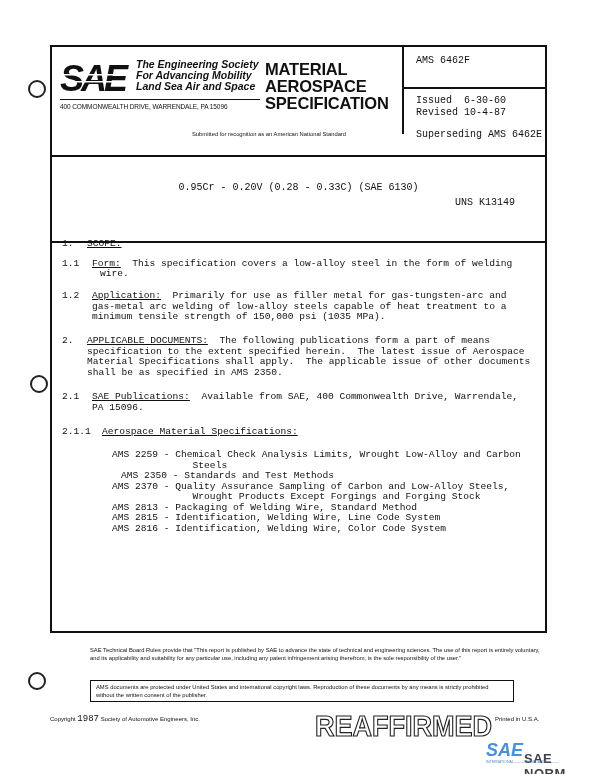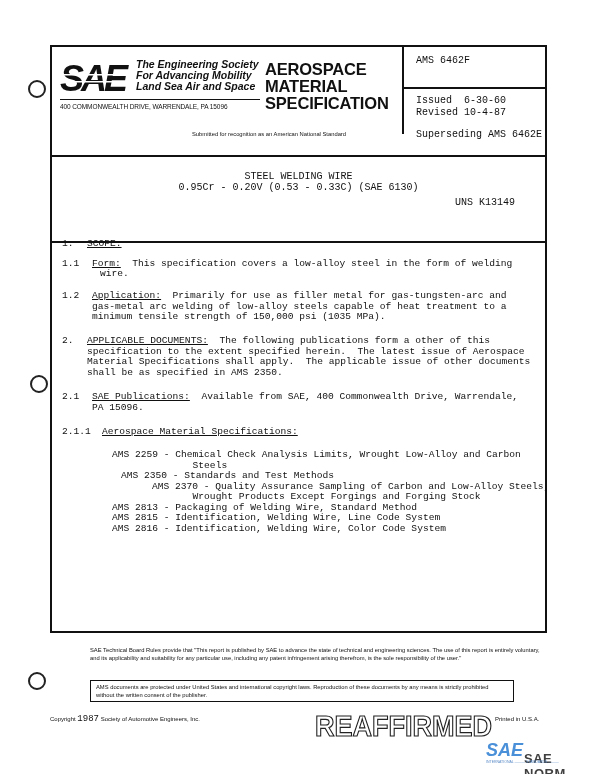--- a/index.html
+++ b/index.html
@@ -60,41 +60,40 @@
       <rect x="0" y="20" width="72" height="1.5" fill="#fff"></rect>
     </svg>
     <div class="society">
       <div>The Engineering Society</div>
       <div>For Advancing Mobility</div>
       <div>Land Sea Air and Space</div>
     </div>
     <div class="logo-rule"></div>
     <div class="address">400 COMMONWEALTH DRIVE, WARRENDALE, PA 15096</div>
     <div class="ams-title">
+      <div>MATERIAL</div>
       <div>AEROSPACE</div>
-      <div>MATERIAL</div>
       <div>SPECIFICATION</div>
     </div>
     <div class="submitted">Submitted for recognition as an American National Standard</div>
   </div>
 
   <div class="header-right">
     <div class="hr-top mono">AMS 6462F</div>
     <div class="hr-bot mono">
       <div style="white-space:pre;">Issued  6-30-60</div>
       <div>Revised 10-4-87</div>
       <div style="height:10px;"></div>
       <div>Superseding AMS 6462E</div>
     </div>
   </div>
   <div class="header-bottom-line"></div>
 
   <div class="title-block mono">
-    <div class="t1">STEEL WELDING WIRE</div>
-    <div class="t2">0.95Cr - 0.20V (0.53 - 0.33C) (SAE 6130)</div>
+    <div class="t2">0.95Cr - 0.20V (0.28 - 0.33C) (SAE 6130)</div>
     <div class="uns">UNS K13149</div>
   </div>
   <div class="title-rule"></div>
 
   <div class="body mono">
 
     <div class="para" style="top:-8px;">
       <span class="num" style="left:10px;">1.</span>
       <span class="txt u" style="left:35px;">SCOPE:</span>
     </div>
@@ -107,42 +106,42 @@
 
     <div class="para" style="top:44px;">
       <span class="num" style="left:10px;">1.2</span>
       <span class="txt" style="left:40px;"><span class="u">Application:</span><span>  Primarily for use as filler metal for gas-tungsten-arc and</span></span>
       <span class="txt" style="left:40px;top:10.5px;text-align:center;">gas-metal arc welding of low-alloy steels capable of heat treatment to a</span>
       <span class="txt" style="left:40px;top:21px;">minimum tensile strength of 150,000 psi (1035 MPa).</span>
     </div>
 
     <div class="para" style="top:89px;">
       <span class="num" style="left:10px;">2.</span>
-      <span class="txt" style="left:35px;"><span class="u">APPLICABLE DOCUMENTS:</span><span>  The following publications form a other of this</span></span>
+      <span class="txt" style="left:35px;"><span class="u">APPLICABLE DOCUMENTS:</span><span>  The following publications form a part of means</span></span>
       <span class="txt" style="left:35px;top:10.5px;">specification to the extent specified herein.  The latest issue of Aerospace</span>
       <span class="txt" style="left:35px;top:21px;">Material Specifications shall apply.  The applicable issue of other documents</span>
       <span class="txt" style="left:35px;top:31.5px;">shall be as specified in AMS 2350.</span>
     </div>
 
     <div class="para" style="top:145px;">
       <span class="num" style="left:10px;">2.1</span>
       <span class="txt" style="left:40px;"><span class="u">SAE Publications:</span><span>  Available from SAE, 400 Commonwealth Drive, Warrendale,</span></span>
       <span class="txt" style="left:40px;top:10.5px;">PA 15096.</span>
     </div>
 
     <div class="para" style="top:180px;">
       <span class="num" style="left:10px;">2.1.1</span>
       <span class="txt u" style="left:50px;">Aerospace Material Specifications:</span>
     </div>
 
     <div class="para" style="top:203px;">
       <div class="txt" style="left:60px;top:0px;">AMS 2259 - Chemical Check Analysis Limits, Wrought Low-Alloy and Carbon</div>
       <div class="txt" style="left:60px;top:10.5px;">              Steels</div>
       <div class="txt" style="left:69px;top:21px;">AMS 2350 - Standards and Test Methods</div>
-      <div class="txt" style="left:60px;top:31.5px;margin-left:40px;">AMS 2370 - Quality Assurance Sampling of Carbon and Low-Alloy Steels,</div>
+      <div class="txt" style="left:60px;top:31.5px;">AMS 2370 - Quality Assurance Sampling of Carbon and Low-Alloy Steels,</div>
       <div class="txt" style="left:60px;top:42px;">              Wrought Products Except Forgings and Forging Stock</div>
       <div class="txt" style="left:60px;top:52.5px;">AMS 2813 - Packaging of Welding Wire, Standard Method</div>
       <div class="txt" style="left:60px;top:63px;">AMS 2815 - Identification, Welding Wire, Line Code System</div>
       <div class="txt" style="left:60px;top:73.5px;">AMS 2816 - Identification, Welding Wire, Color Code System</div>
     </div>
   </div>
 </div>
 
 <div class="footer-notice">SAE Technical Board Rules provide that "This report is published by SAE to advance the state of technical and engineering sciences. The use of this report is entirely voluntary, and its applicability and suitability for any particular use, including any patent infringement arising therefrom, is the sole responsibility of the user."</div>
 <div class="copy-box">AMS documents are protected under United States and international copyright laws. Reproduction of these documents by any means is strictly prohibited without the written consent of the publisher.</div>

